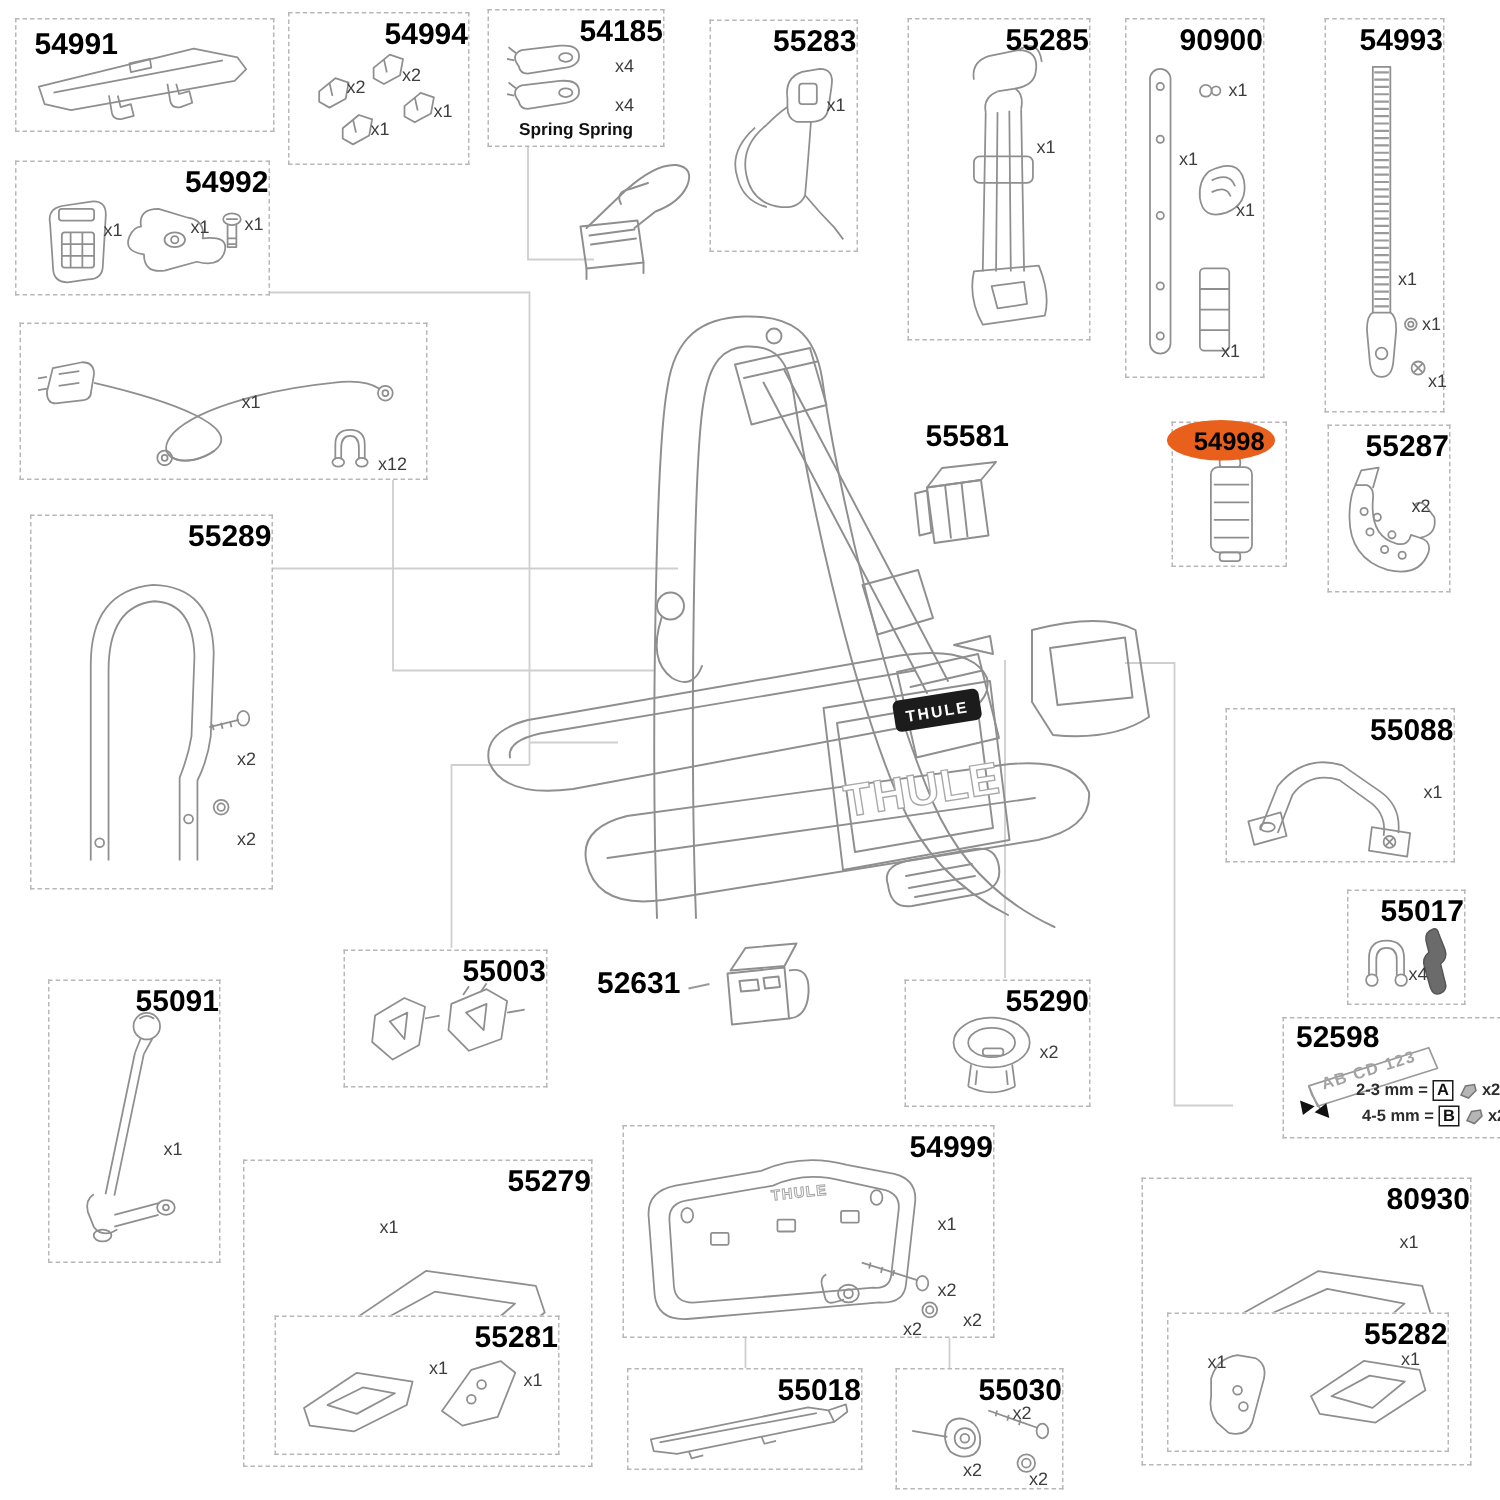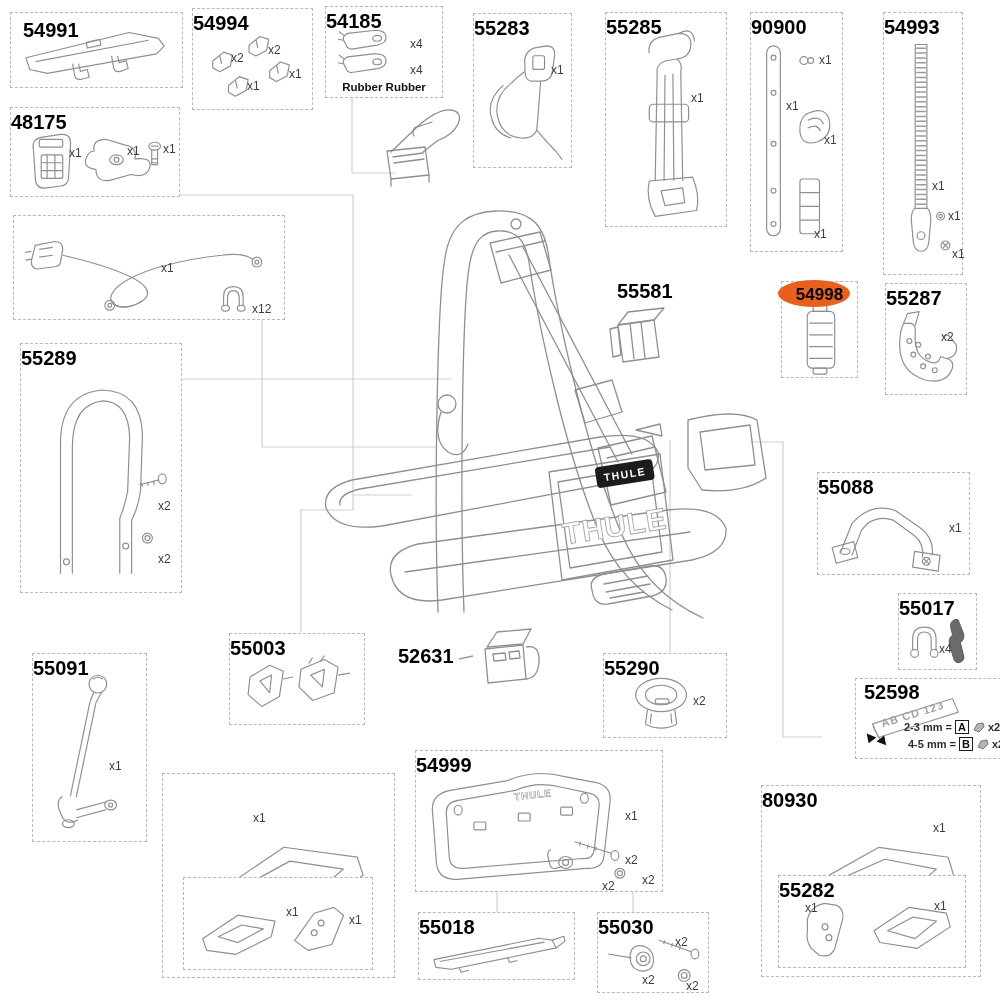--- a/index.html
+++ b/index.html
@@ -2,21 +2,21 @@
 <html><head>
 <meta charset="utf-8">
 <style>
   html,body{margin:0;padding:0;}
   body{width:1000px;height:1000px;position:relative;background:#fff;
        font-family:"Liberation Sans", sans-serif;overflow:hidden;}
   svg{display:block;}
   #overlay{position:absolute;left:0;top:0;z-index:0;}
   .box{position:absolute;border:1px dashed #b8b8b8;background:#fff;box-sizing:border-box;z-index:1;}
   .box svg.sk{position:absolute;left:0;top:0;width:100%;height:100%;}
-  .pnum{position:absolute;left:0;right:0;top:3px;text-align:left;font-weight:bold;
+  .pnum{position:absolute;left:0;right:0;top:3px;text-align:right;font-weight:bold;
         font-size:20px;color:#000;white-space:nowrap;z-index:2;}
   .freelabel{position:absolute;font-weight:bold;font-size:20px;color:#000;white-space:nowrap;z-index:2;}
   .qty{position:absolute;font-size:12px;color:#3d3d3d;white-space:nowrap;z-index:2;}
   .note{position:absolute;left:0;right:0;text-align:center;font-weight:bold;
         font-size:11.5px;color:#111;z-index:2;}
   .hl{position:absolute;background:#e8601c;border-radius:50%;z-index:1;}
   .hl-label{position:absolute;font-weight:bold;font-size:17px;color:#000;z-index:2;
             left:0;right:0;text-align:center;}
   .plate-text{position:absolute;font-weight:bold;font-size:11px;color:#a3a3a3;
               letter-spacing:1px;transform:rotate(-17deg);z-index:2;white-space:nowrap;}
@@ -145,21 +145,21 @@
       </g>
       <g transform="translate(16,48)">
         <path d="M4,14 Q-2,6 6,3 L32,0 Q44,-1 45,6 Q46,13 36,15 L10,19 Q5,19 4,14 Z"></path>
         <ellipse cx="36" cy="8" rx="4.5" ry="3"></ellipse>
         <path d="M2,5 L-3,1 M1,10 L-4,9"></path>
       </g>
     </g>
   </svg>
   <span class="qty" style="left:84px;top:30px">x4</span>
   <span class="qty" style="left:84px;top:56px">x4</span>
-  <span class="note" style="bottom:4px">Rubber Rubber</span>
+  <span class="note" style="bottom:4px">Spring Spring</span>
 </div>
 
 <div class="box" style="left:473px;top:13px;width:99px;height:155px">
   <span class="pnum">55283</span>
   <svg class="sk" viewBox="0 0 99 155">
     <g stroke="#8f8f8f" stroke-width="1.2" fill="none" stroke-linejoin="round">
       <path d="M52,52 Q50,38 62,34 L74,32 Q84,32 82,44 L80,58 Q79,68 68,68 L58,68 Q52,66 52,58 Z"></path>
       <rect x="60" y="42" width="12" height="14" rx="2"></rect>
       <path d="M38,70 Q46,62 52,58"></path>
       <path d="M38,70 Q20,84 24,104 Q28,124 48,126 Q60,127 64,118"></path>
@@ -224,21 +224,21 @@
       <circle cx="63" cy="236" r="4.5"></circle>
         <path d="M60,233 l6,6 M66,233 l-6,6"></path>
     </g>
   </svg>
   <span class="qty" style="left:48px;top:166px">x1</span>
   <span class="qty" style="left:64px;top:196px">x1</span>
   <span class="qty" style="left:68px;top:234px">x1</span>
 </div>
 
 <div class="box" style="left:10px;top:107px;width:170px;height:90px">
-  <span class="pnum">48175</span>
+  <span class="pnum">54992</span>
   <svg class="sk" viewBox="0 0 170 90">
     <g stroke="#8f8f8f" stroke-width="1.2" fill="none" stroke-linejoin="round">
       <path d="M22,42 Q20,32 30,30 L50,27 Q60,26 60,36 L58,70 Q58,80 48,80 L34,82 Q24,82 24,72 Z"></path>
       <rect x="28" y="32" width="24" height="8" rx="2"></rect>
       <rect x="30" y="48" width="22" height="24" rx="2"></rect>
       <path d="M36,48 V72 M44,48 V72 M30,56 H52 M30,64 H52"></path>
       <path d="M84,44 Q82,32 96,32 L116,38 Q128,40 126,52 Q144,50 141,61 Q138,72 122,68 L100,74 Q86,76 86,63 Q72,61 76,51 Q79,44 84,44 Z"></path>
       <ellipse cx="107" cy="53" rx="7" ry="5"></ellipse>
         <circle cx="107" cy="53" r="2.5"></circle>
       <ellipse cx="146" cy="39" rx="6" ry="4"></ellipse>
@@ -425,31 +425,33 @@
       <ellipse cx="58" cy="42" rx="16" ry="10"></ellipse>
       <rect x="52" y="46" width="14" height="5" rx="2"></rect>
       <path d="M44,57 L42,72 M72,57 L74,72 M42,72 Q58,80 74,72"></path>
       <path d="M48,61 L47,71 M68,61 L69,71"></path>
     </g>
   </svg>
   <span class="qty" style="left:89px;top:40px">x2</span>
 </div>
 
 <div class="box" style="left:162px;top:773px;width:233px;height:205px">
+  <span class="pnum">55279</span>
   <svg class="sk" viewBox="0 0 233 205">
     <g stroke="#8f8f8f" stroke-width="1.2" fill="none" stroke-linejoin="round">
       <path d="M42,128 L122,74 L196,84 L202,102 L140,150 L52,152 Z"></path>
       <path d="M62,124 L128,88 L182,96 L136,136 L72,138 Z"></path>
       <path d="M52,152 L42,128"></path>
     </g>
   </svg>
   <span class="qty" style="left:90px;top:37px">x1</span>
 </div>
 
 <div class="box" style="left:183px;top:877px;width:190px;height:93px">
+  <span class="pnum">55281</span>
   <svg class="sk" viewBox="0 0 190 93">
     <g stroke="#8f8f8f" stroke-width="1.2" fill="none" stroke-linejoin="round">
       <path d="M18,62 L54,38 L92,44 L88,60 L52,78 L22,74 Z"></path>
       <path d="M34,60 L58,48 L80,52 L54,66 Z"></path>
       <path d="M112,64 L132,36 L152,30 L162,38 L150,68 L126,74 Z"></path>
       <circle cx="132" cy="56" r="3"></circle>
         <circle cx="139" cy="46" r="3"></circle>
     </g>
   </svg>
   <span class="qty" style="left:102px;top:27px">x1</span>

